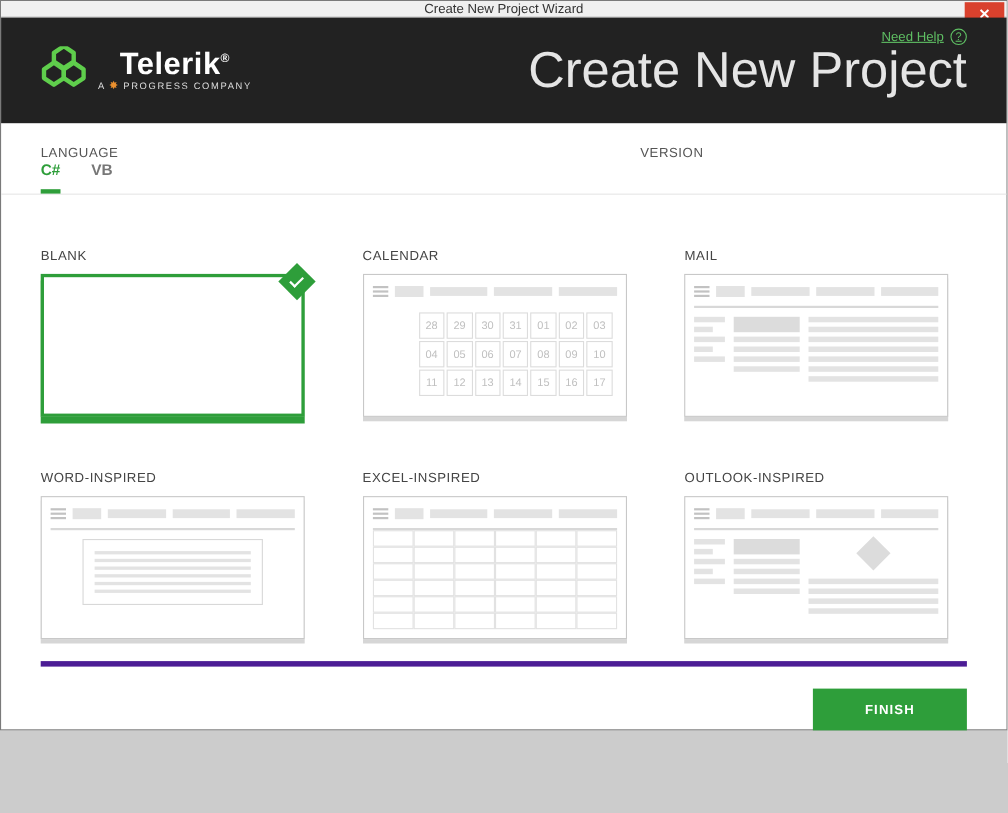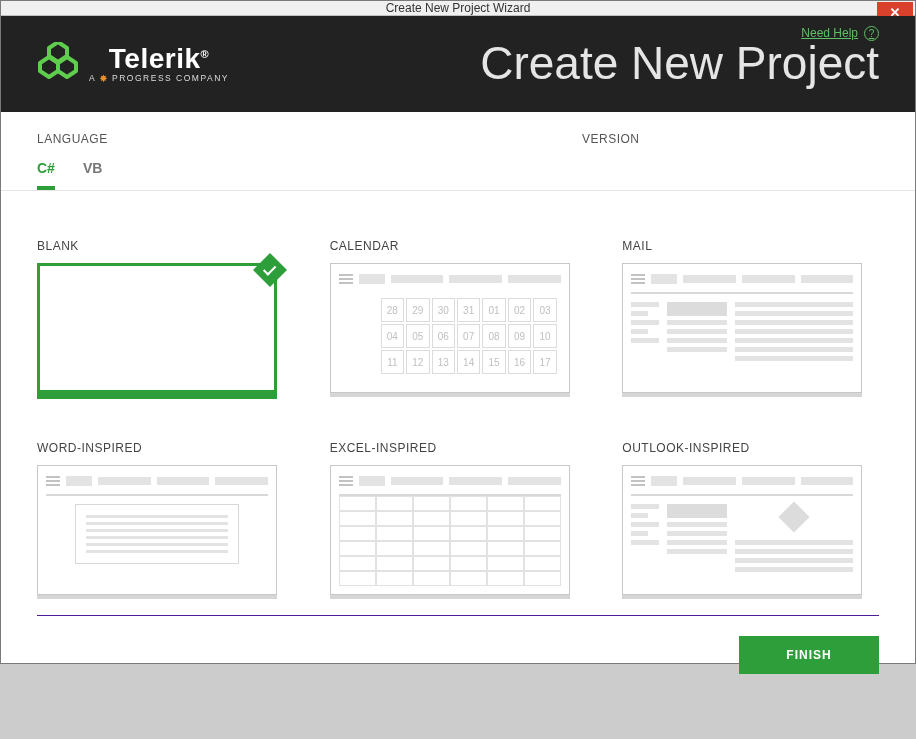--- a/index.html
+++ b/index.html
@@ -13,21 +13,21 @@
   .logo-mark { width: 42px; height: 42px; margin-right: 10px; }
   .logo-text { display: flex; flex-direction: column; }
   .logo-word { font-size: 28px; font-weight: 600; letter-spacing: .5px; color: #fff; }
   .logo-tag { font-size: 8.5px; letter-spacing: 1.5px; color: #ddd; margin-top: -2px; display: flex; align-items: center; }
   .logo-tag .dot { color: #e98f2e; margin: 0 3px; font-size: 10px; }
   .header-title { font-size: 46px; font-weight: 400; color: #e5e5e5; }
   .help-link { position: absolute; top: 10px; right: 36px; font-size: 12px; color: #5fbf63; text-decoration: underline; display: flex; align-items: flex-start; gap: 6px; cursor: pointer; }
   .help-icon { width: 15px; height: 15px; border: 1.5px solid #5fbf63; border-radius: 50%; display: inline-flex; align-items: center; justify-content: center; font-size: 10px; color: #5fbf63; }
   .controls-row { display: flex; padding: 20px 36px 0 36px; gap: 80px; border-bottom: 1px solid #e5e5e5; }
   .ctrl-group { flex: 1; }
-  .ctrl-label { font-size: 12px; color: #555; letter-spacing: .5px; margin-bottom: 14px; }
+  .ctrl-label { font-size: 12px; color: #555; letter-spacing: .5px; }
   .lang-tabs { display: flex; gap: 28px; }
   .lang-tab { font-size: 14px; font-weight: 600; color: #777; padding-bottom: 10px; cursor: pointer; border-bottom: 4px solid transparent; }
   .lang-tab.active { color: #2e9e3a; border-bottom-color: #2e9e3a; }
   .version-select { width: 297px; height: 34px; border: 1px solid #b8b8b8; border-radius: 2px; display: flex; align-items: center; padding: 0 10px; justify-content: space-between; cursor: pointer; font-size: 13px; color: #333; }
   .chevron { font-size: 14px; color: #333; }
   .templates { padding: 48px 36px 20px 36px; display: grid; grid-template-columns: repeat(3, 1fr); gap: 48px 36px; }
   .tpl { width: 240px; }
   .tpl-label { font-size: 12px; color: #444; letter-spacing: .5px; margin-bottom: 10px; }
   .tpl-box { width: 240px; height: 130px; border: 1px solid #c8c8c8; background: #fff; position: relative; cursor: pointer; box-shadow: 0 4px 0 #d6d6d6; padding-left: 28px; }
   .tpl-box.selected { border: 3px solid #2e9e3a; box-shadow: 0 6px 0 #2e9e3a; }
@@ -51,21 +51,21 @@
   .line { height: 5px; background: #e3e3e3; }
   .line.short { width: 60%; }
   .block { height: 14px; background: #dcdcdc; }
   
   .doc { margin: 8px auto 0; width: 74%; height: calc(100% - 30px); border: 1px solid #d8d8d8; padding: 10px; display: flex; flex-direction: column; gap: 4px; }
   
   .ex-grid { display: grid; grid-template-rows: repeat(6, 1fr); grid-template-columns: repeat(6, 1fr); height: calc(100% - 20px); border-top: 2px solid #d8d8d8; }
   .ex-cell { border: 1px solid #e2e2e2; }
   
   .diamond { width: 22px; height: 22px; background: #dcdcdc; transform: rotate(45deg); margin: 2px auto 8px; }
-  .footer { border-top: 1px solid #4c1d95; margin: 0 36px; padding: 20px 0; display: flex; justify-content: flex-end; }
+  .footer { border-top: 5px solid #4c1d95; margin: 0 36px; padding: 20px 0; display: flex; justify-content: flex-end; }
   .finish-btn { width: 140px; height: 38px; background: #2e9e3a; color: #fff; font-size: 12px; font-weight: 600; letter-spacing: 1px; border: none; cursor: pointer; }
 </style>
 </head>
 <body>
 
 <div class="window">
 
   <div class="titlebar">
     <div class="titlebar-title">Create New Project Wizard</div>
     <div class="close-btn">

